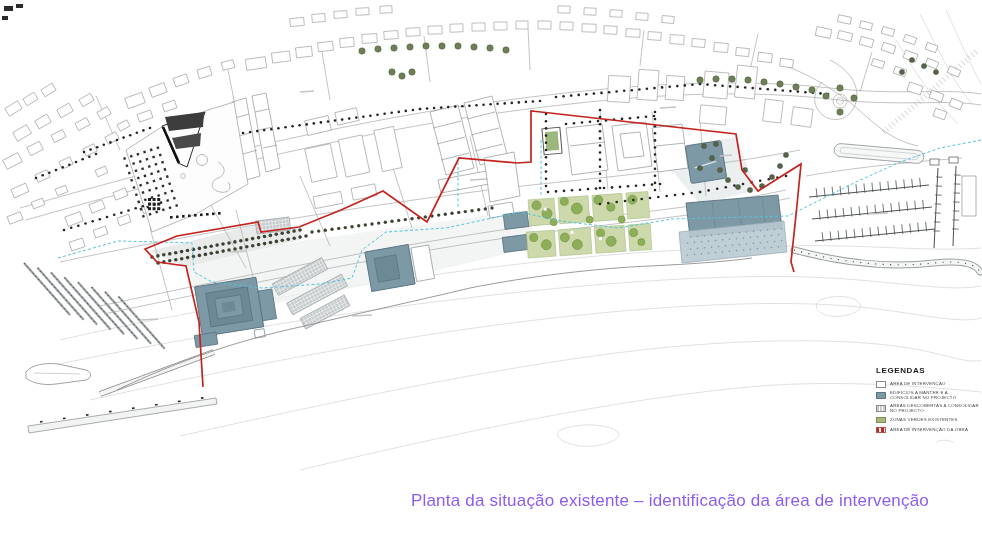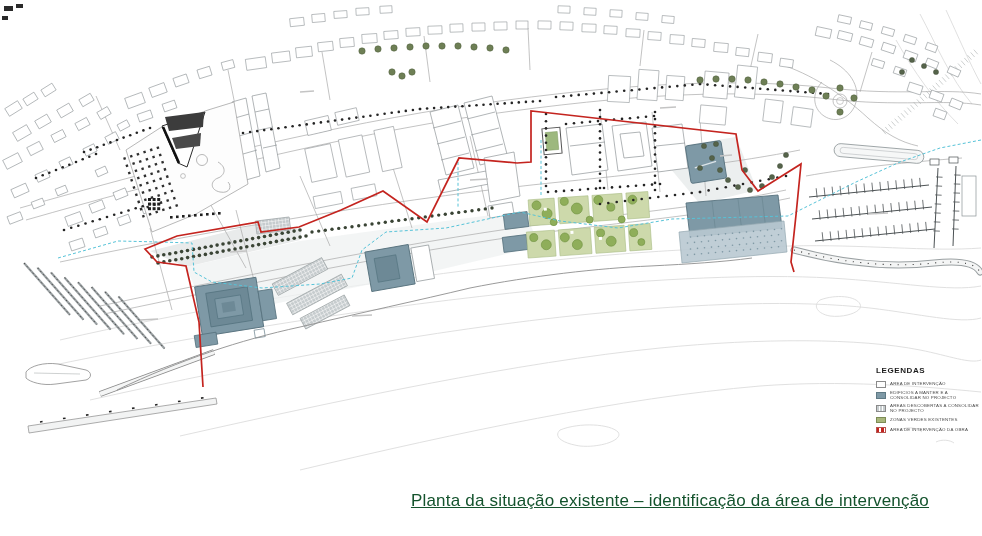--- a/index.html
+++ b/index.html
@@ -1,21 +1,21 @@
 <!DOCTYPE html>
 <html><head>
 <meta charset="utf-8">
 <style>
   html,body{margin:0;padding:0;background:#ffffff;}
   #stage{position:relative;width:982px;height:536px;background:#fff;overflow:hidden;
          font-family:"Liberation Sans",sans-serif;}
   #map-svg{position:absolute;left:0;top:0;}
   
   .caption{position:absolute;left:400px;top:491px;width:540px;text-align:center;
-           font-size:17px;color:#14532d;letter-spacing:0.2px;white-space:nowrap;text-decoration:underline;}
+           font-size:17px;color:#8b5cf6;letter-spacing:0.2px;white-space:nowrap;}
   
   .legend{position:absolute;left:876px;top:366px;width:104px;}
   .legend-title{font-size:8px;font-weight:bold;color:#1c1c1c;letter-spacing:0.6px;margin:0 0 6px 0;}
   .lg-row{display:flex;align-items:center;margin:0 0 3.6px 0;}
   .sw{display:inline-block;width:10px;height:6.5px;border:0.5px solid #8a8a8a;margin-right:4px;flex:none;box-sizing:border-box;}
   .sw-plain{background:#fdfdfd;}
   .sw-solid{background:#7E99A6;border-color:#5f7a85;}
   .sw-grid{background:repeating-linear-gradient(90deg,#c6ccce 0 2px,#fff 2px 3px),
            repeating-linear-gradient(0deg,#c6ccce 0 2px,#fff 2px 3px);background-color:#c6ccce;}
   .sw-green{background:#A9B77C;border-color:#7d8c55;}

